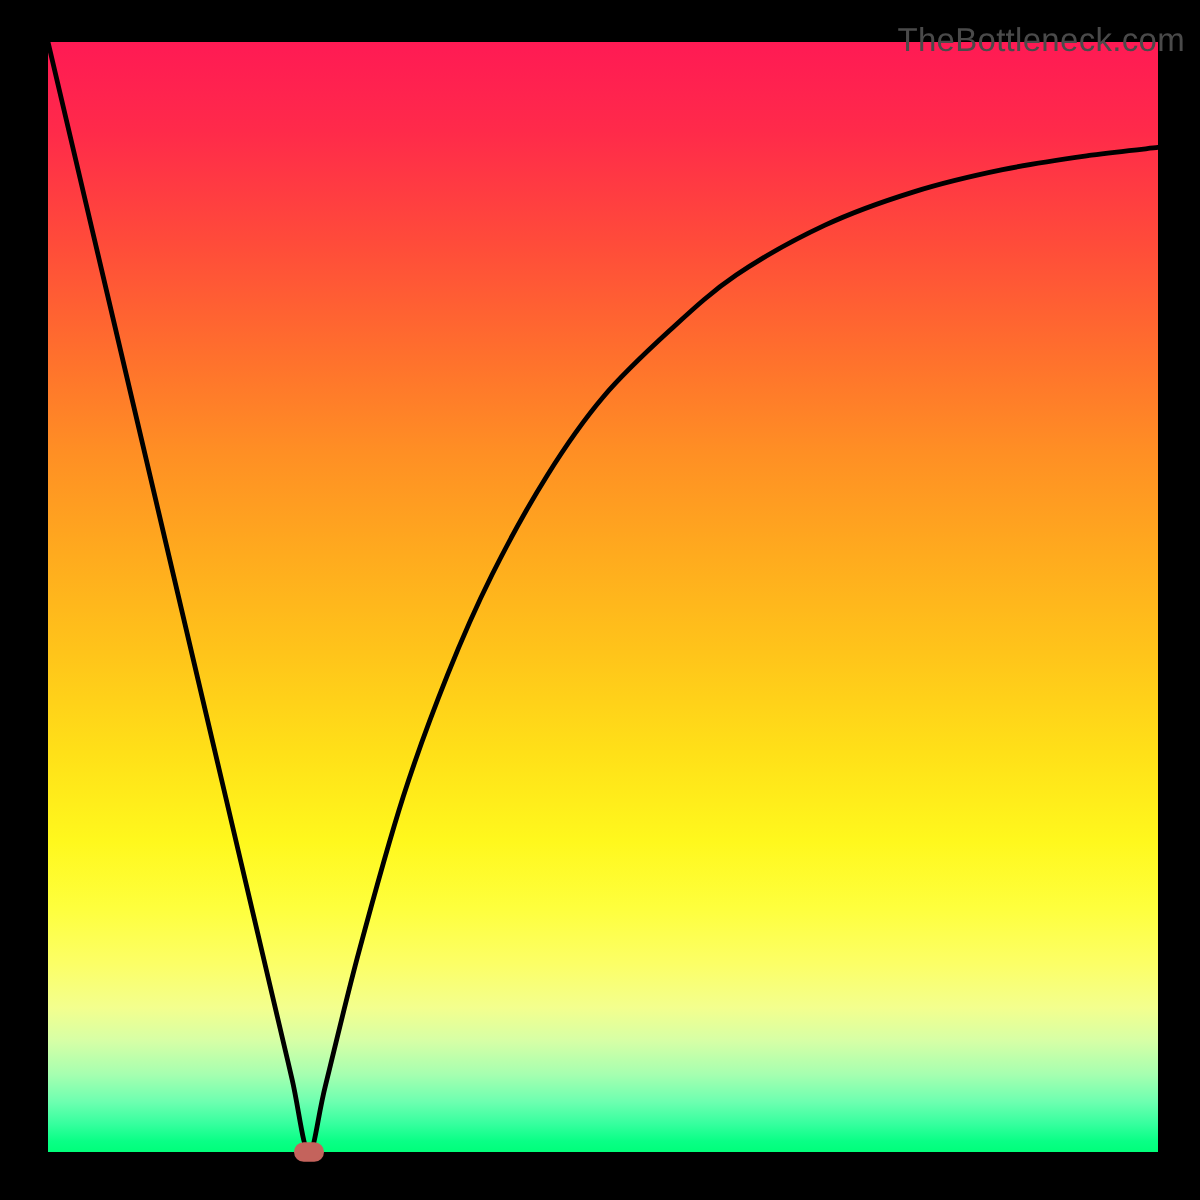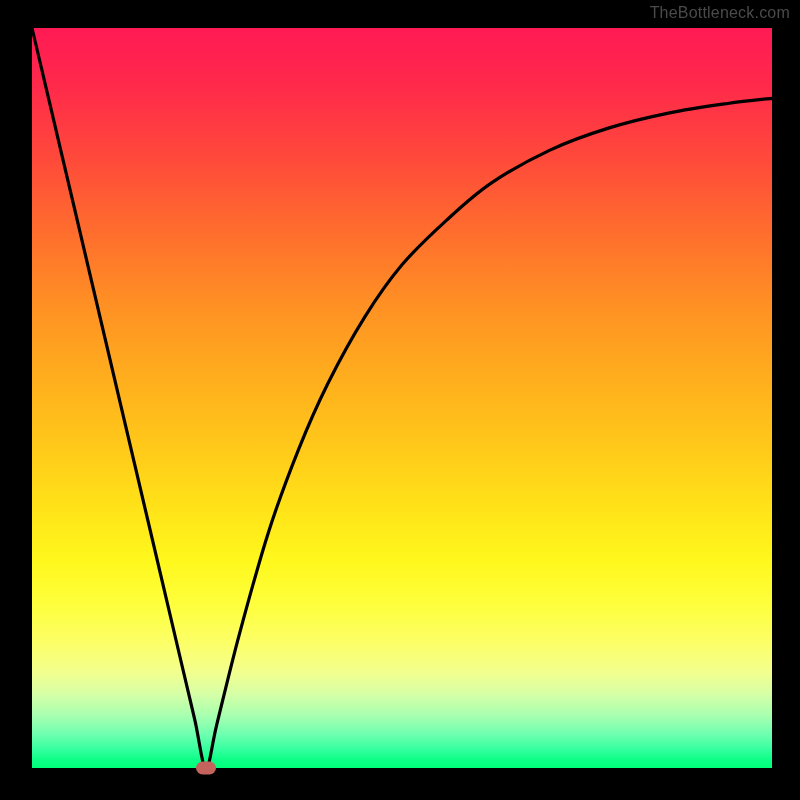--- a/index.html
+++ b/index.html
@@ -12,24 +12,24 @@
     font-family: Arial, Helvetica, sans-serif;
   }
   .frame {
     position: relative;
     width: 800px;
     height: 800px;
     background: #000;
   }
   .watermark {
     position: absolute;
-    top: 4px;
+    top: 14px;
     right: 10px;
     color: #4a4a4a;
-    font-size: 16px;
+    font-size: 22px;
     font-weight: 500;
     letter-spacing: 0.2px;
     z-index: 10;
   }
   .plot-area {
     position: absolute;
     left: 32px;
     top: 28px;
     width: 740px;
     height: 740px;

